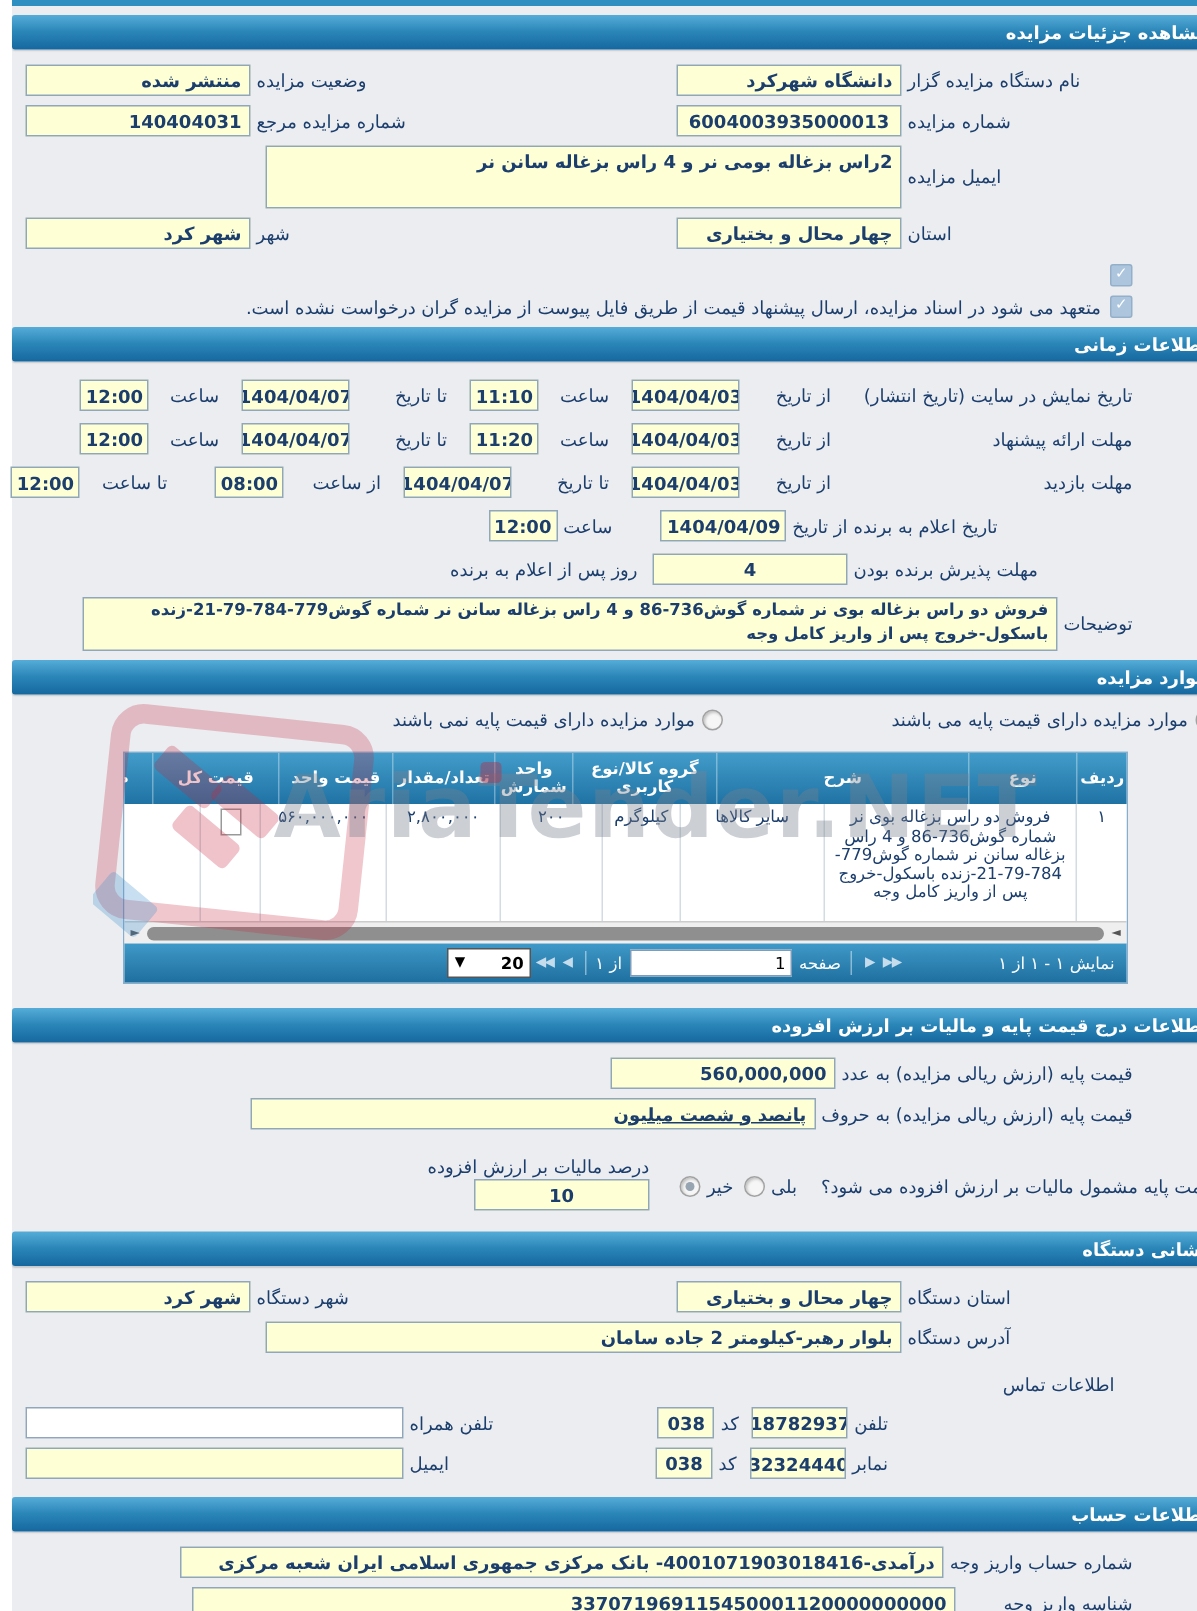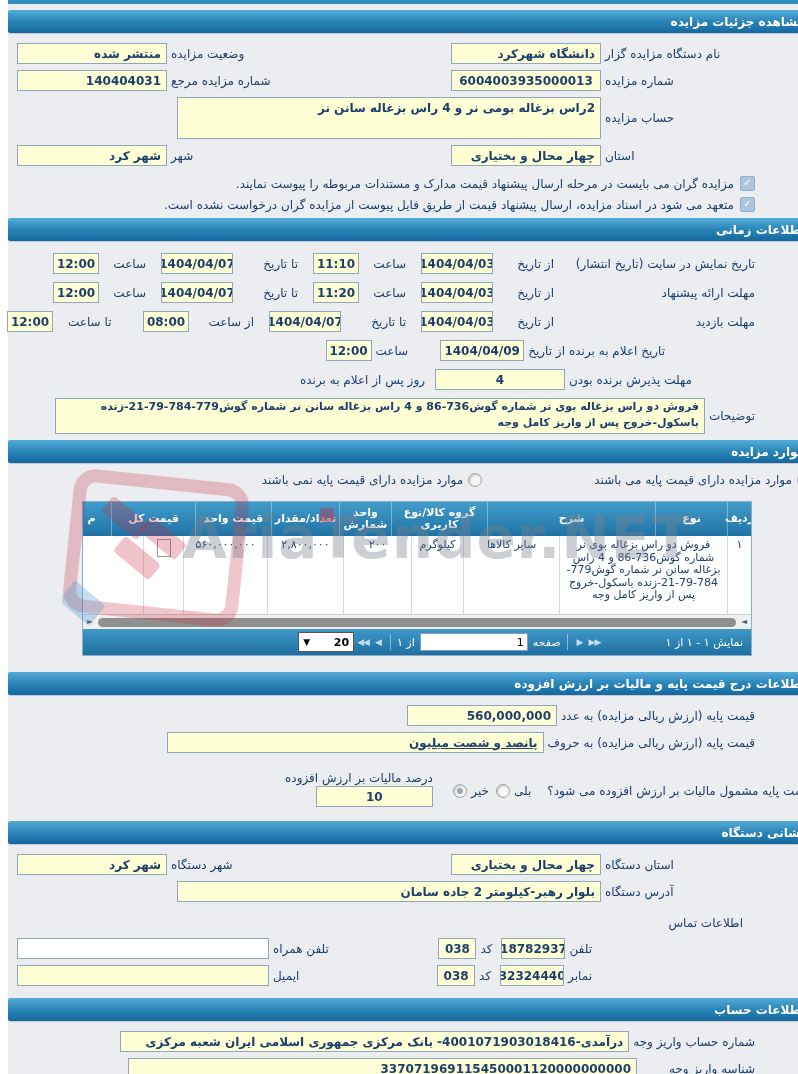--- a/index.html
+++ b/index.html
@@ -59,21 +59,21 @@
   .trow3{grid-template-columns:186px 46px 72px 50px 72px 50px 46px 60px 46px;}
   
   .grid{width:668px;margin:14px 55px 0 auto;border:1px solid #86aecd;background:#fff;font-size:11px;}
   .ghead{display:flex;overflow:hidden;height:34px;
     background:linear-gradient(#429cca,#1f73a4);color:#fff;font-weight:bold;}
   .gh{flex:none;display:flex;align-items:center;justify-content:center;text-align:center;
     border-left:1px solid rgba(255,255,255,.35);box-sizing:border-box;padding:0 2px;line-height:12px;}
   .gbody{display:flex;overflow:hidden;height:78px;background:#fff;color:#1c3e6d;}
   .gc{flex:none;display:flex;align-items:flex-start;justify-content:center;text-align:center;
     border-left:1px solid #d4dce3;box-sizing:border-box;padding:3px 3px;line-height:12.5px;}
-  .c1{width:24px;} .c2{width:72px;} .c3{width:168px;} .c4{width:96px;} .c5{width:52px;}
+  .c1{width:34px;} .c2{width:72px;} .c3{width:168px;} .c4{width:96px;} .c5{width:52px;}
   .c6{width:68px;} .c7{width:76px;} .c8{width:84px;} .c9{width:40px;}
   .gscroll{height:14px;background:#efefef;border-top:1px solid #ccc;display:flex;align-items:center;padding:0 2px;}
   .garrow{font-size:8px;color:#555;line-height:10px;flex:none;width:10px;text-align:center;}
   .gthumb{flex:1;height:9px;background:#8f8f8f;border-radius:5px;margin:0 3px;}
   .pager{height:26px;background:linear-gradient(#3f99c8,#1e6f9f);display:flex;align-items:center;
     color:#fff;font-size:11px;padding:0 8px;}
   .pgbtn{color:#c4dcec;font-size:9px;margin:0 3px;letter-spacing:-1px;}
   .pgdiv{width:1px;height:16px;background:rgba(255,255,255,.45);margin:0 6px;}
   .pginp{width:100px;height:16px;background:#fff;border:1px solid #7f9db9;color:#000;
     display:flex;align-items:center;padding:0 3px;margin:0 5px;font-size:11px;}
@@ -115,35 +115,34 @@
 
   <div class="row">
     <span class="lblbox">شماره مزایده</span>
     <div class="inp w150 c">6004003935000013</div>
     <span class="sp"></span>
     <span class="lbl">شماره مزایده مرجع</span>
     <div class="inp w150">140404031</div>
   </div>
 
   <div class="row">
-    <span class="lblbox">حساب مزایده</span>
+    <span class="lblbox">ایمیل مزایده</span>
     <div class="inp big" style="flex:1;margin-left:160px;">2راس بزغاله بومی نر و 4 راس بزغاله سانن نر</div>
   </div>
 
   <div class="row">
     <span class="lblbox">استان</span>
     <div class="inp w150">چهار محال و بختیاری</div>
     <span class="sp"></span>
     <span class="lbl">شهر</span>
     <div class="inp w150">شهر کرد</div>
   </div>
 
   <div class="row" style="margin-top:10px;">
     <span class="chk">✓</span>
-    <span>مزایده گران می بایست در مرحله ارسال پیشنهاد قیمت مدارک و مستندات مربوطه را پیوست نمایند.</span>
   </div>
   <div class="row">
     <span class="chk">✓</span>
     <span>متعهد می شود در اسناد مزایده، ارسال پیشنهاد قیمت از طریق فایل پیوست از مزایده گران درخواست نشده است.</span>
   </div>
 
   <div class="hdr">
     <span>اطلاعات زمانی</span>
   </div>
 

